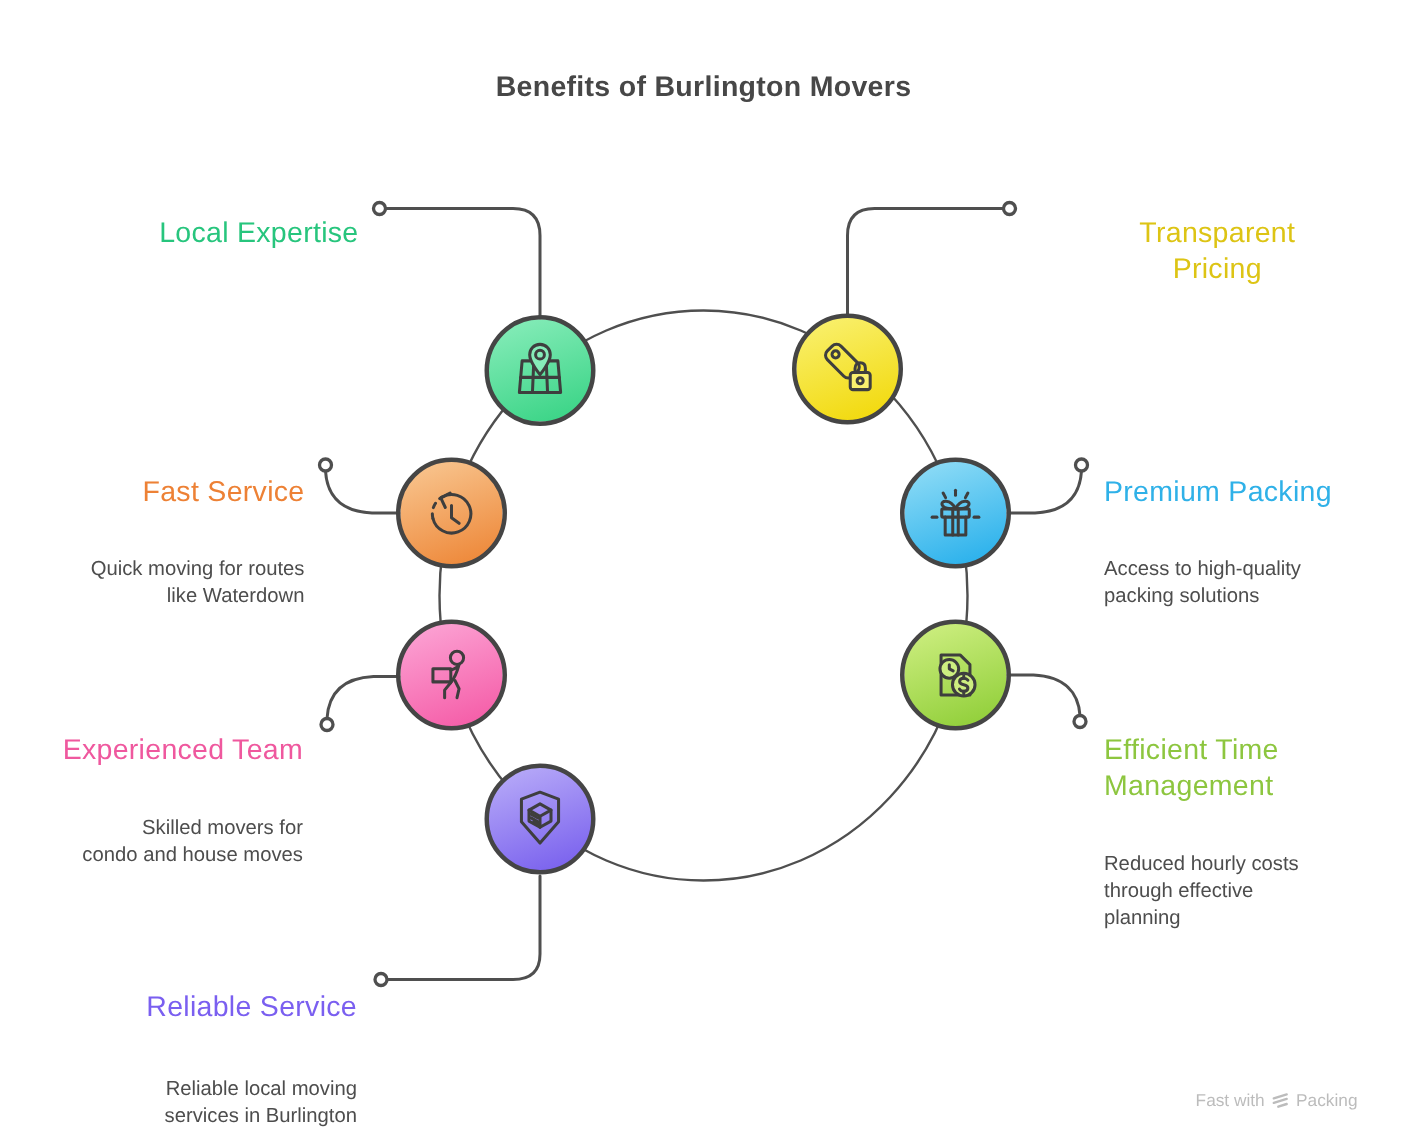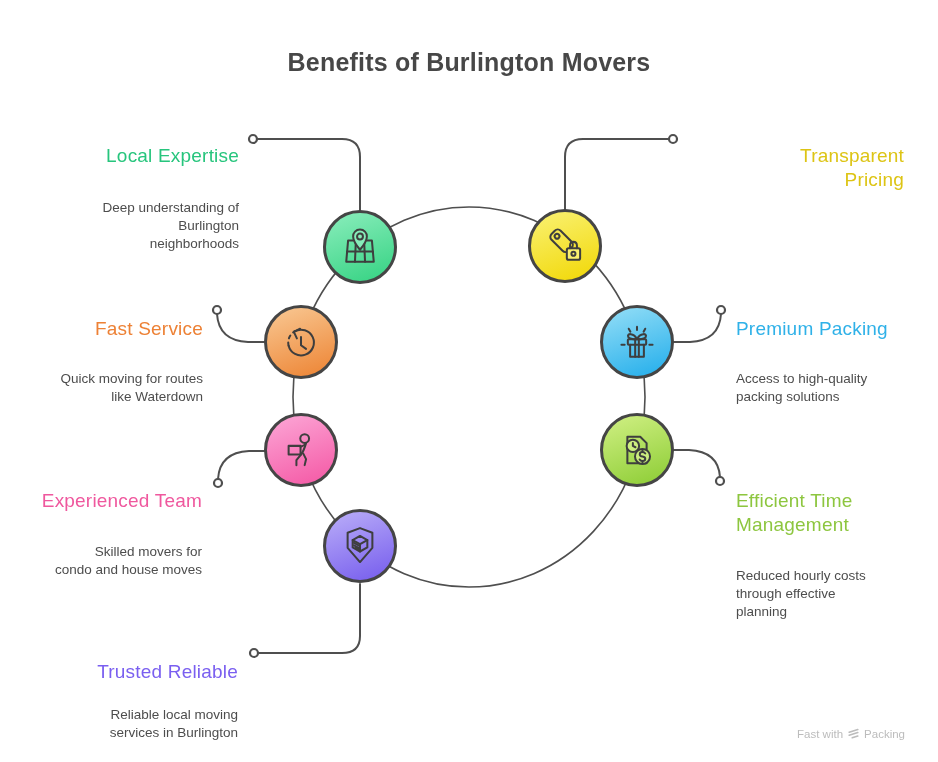--- a/index.html
+++ b/index.html
@@ -2,21 +2,21 @@
 <html><head>
 <meta charset="utf-8">
 <style>
   html,body{margin:0;padding:0}
   body{
     width:938px;height:762px;position:relative;overflow:hidden;background:#ffffff;
     font-family:"Liberation Sans","DejaVu Sans",sans-serif;
   }
   .title{
     position:absolute;top:48px;left:0;width:938px;text-align:center;
-    font-size:25px;font-weight:bold;letter-spacing:.2px;color:var(--title,#474747);
+    font-size:19px;font-weight:bold;letter-spacing:.2px;color:var(--title,#474747);
   }
   svg.lines{position:absolute;left:0;top:0}
   svg.lines *{vector-effect:none}
   .lines path,.lines ellipse{fill:none;stroke:var(--line,#4f4f4f)}
   .lines ellipse{stroke-width:1.6}
   .lines path{stroke-width:2;stroke-linecap:round}
   .lines circle{fill:#ffffff;stroke:var(--line,#4f4f4f);stroke-width:2.2}
 
   .node{
     position:absolute;width:68px;height:68px;border-radius:50%;
@@ -35,32 +35,32 @@
   .n4{left:600px;top:305px}
   .n5{left:264px;top:413px}
   .n6{left:600px;top:413px}
   .n7{left:323px;top:509px}
 
   .item{position:absolute;white-space:pre-line}
   .item .lbl{font-size:19px;line-height:24px;font-weight:500;letter-spacing:.2px}
   .item .dsc{font-size:13.5px;line-height:18px;color:var(--text,#4d4d4d)}
   .i1{top:126px;right:699px;width:220px;text-align:right}
   .i1 .dsc{margin-top:13px}
-  .i2{top:126px;left:689px;width:215px;text-align:right}
+  .i2{top:126px;left:704px;width:215px;text-align:center}
   .i2 .dsc{margin-top:13px}
   .i3{top:299px;right:735px;width:230px;text-align:right}
   .i3 .dsc{margin-top:11px}
   .i4{top:299px;left:736px;width:215px;text-align:left}
   .i4 .dsc{margin-top:11px}
   .i5{top:471px;right:736px;width:240px;text-align:right}
   .i5 .dsc{margin-top:12px}
   .i6{top:471px;left:736px;width:215px;text-align:left}
   .i6 .dsc{margin-top:12px}
   .i7{top:642px;right:700px;width:230px;text-align:right}
-  .i7 .dsc{margin-top:4px}
+  .i7 .dsc{margin-top:15px}
 
   .watermark{
     position:absolute;top:727px;right:33px;display:flex;align-items:center;gap:4px;
     font-size:11.5px;color:var(--wm,#bcbcbc);
   }
   .watermark svg{display:block}
 </style>
 </head>
 <body style="--line: #4f4f4f; --text: #4d4d4d; --title: #474747; --wm: #bcbcbc;">
 
@@ -162,23 +162,20 @@
     <path d="M32,17.5 V25.5 L24,30 V22"></path>
     <path d="M16,17.5 V25.5 L24,30"></path>
     <path d="M17.5,20.5 L22.5,23.3"></path>
       <path d="M17.5,23.2 L22.5,26"></path>
       <path d="M19.5,25.8 L22.5,27.5"></path>
   </svg>
 </div>
 
 <div class="item i1">
   <div class="lbl" style="color: rgb(39, 197, 125);">Local Expertise</div>
-  <div class="dsc">Deep understanding of
-Burlington
-neighborhoods</div>
 </div>
 
 <div class="item i2">
   <div class="lbl" style="color: rgb(221, 196, 20);">Transparent
 Pricing</div>
 </div>
 
 <div class="item i3">
   <div class="lbl" style="color: rgb(237, 129, 53);">Fast Service</div>
   <div class="dsc">Quick moving for routes
@@ -199,21 +196,21 @@
 
 <div class="item i6">
   <div class="lbl" style="color: rgb(141, 198, 63);">Efficient Time
 Management</div>
   <div class="dsc">Reduced hourly costs
 through effective
 planning</div>
 </div>
 
 <div class="item i7">
-  <div class="lbl" style="color: rgb(122, 95, 240);">Trusted Reliable</div>
+  <div class="lbl" style="color: rgb(122, 95, 240);">Reliable Service</div>
   <div class="dsc">Reliable local moving
 services in Burlington</div>
 </div>
 
 <div class="watermark">
   <span>Fast with</span>
   <svg width="13" height="13" viewBox="0 0 13 13">
     <g stroke="#bcbcbc" stroke-width="1.6" stroke-linecap="round" fill="none">
       <path d="M2.2,5.2 L10.8,2.6"></path>
       <path d="M2.2,8.2 L10.8,5.6"></path>

